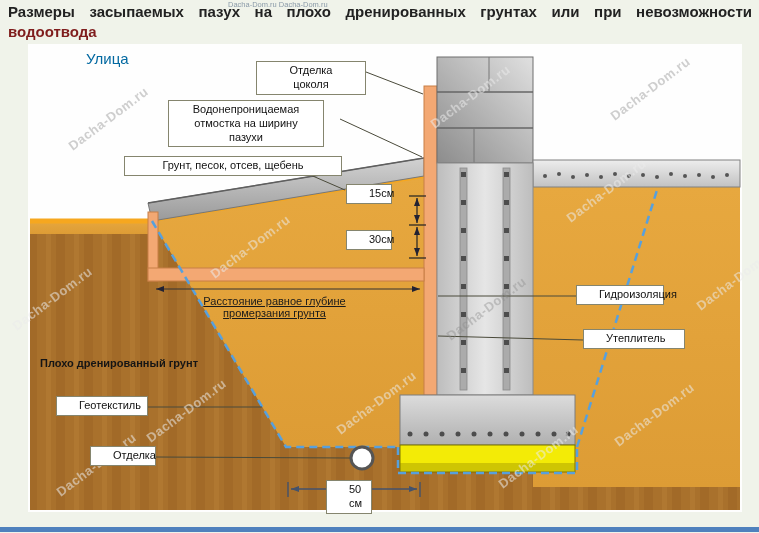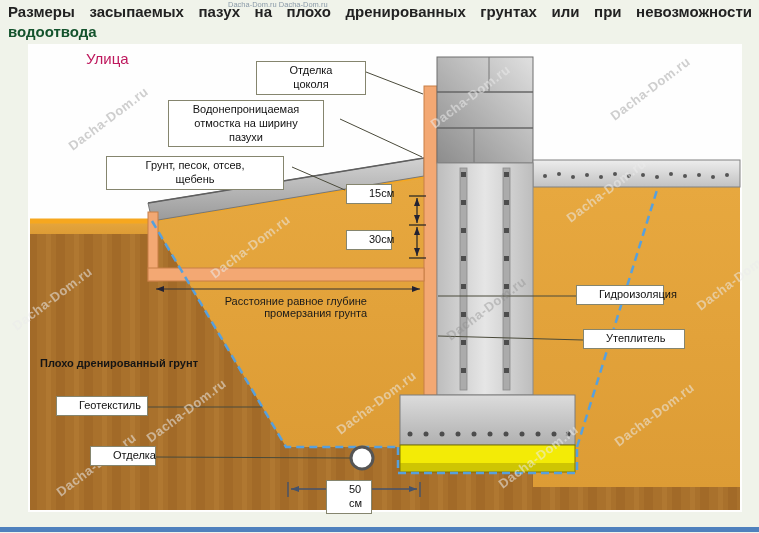--- a/index.html
+++ b/index.html
@@ -9,23 +9,23 @@
   .wm-layer{position:absolute;left:0;top:0;width:759px;height:533px;z-index:2;pointer-events:none;}
   .wm{position:absolute;font-size:13px;letter-spacing:.6px;white-space:nowrap;
       transform:rotate(-37deg);transform-origin:left center;font-weight:bold;}
   .wm-light{color:rgba(235,235,235,.55);}
   .wm-dark{color:rgba(140,140,140,.42);}
   .labels{position:absolute;left:0;top:0;width:759px;height:533px;z-index:3;}
   .lbl{position:absolute;background:#fff;border:1px solid #85856e;font-size:11px;line-height:1.25;
        padding:2px 22px;text-align:center;color:#111;box-sizing:border-box;}
   #title-line1{position:absolute;left:8px;top:3px;width:744px;font-size:15px;font-weight:bold;color:#222;
        text-align:justify;text-align-last:justify;}
-  #title-line2{position:absolute;left:8px;top:23px;font-size:15px;font-weight:bold;color:#14532d;}
-  #street-label{position:absolute;left:86px;top:50px;font-size:15px;color:#be185d;}
-  #freezing-label{position:absolute;left:182px;top:295px;width:185px;text-align:right;font-size:11px;color:#1a1a1a;}
+  #title-line2{position:absolute;left:8px;top:23px;font-size:15px;font-weight:bold;color:#7f1d1d;}
+  #street-label{position:absolute;left:86px;top:50px;font-size:15px;color:#0369a1;}
+  #freezing-label{position:absolute;left:182px;top:295px;width:185px;text-align:center;font-size:11px;color:#1a1a1a;text-decoration:underline;}
   #poor-soil-label{position:absolute;left:40px;top:357px;font-size:11px;font-weight:bold;color:#151515;}
   #top-watermark{position:absolute;left:228px;top:0px;font-size:7.5px;color:#8a9aa8;}
   #footer-bar{position:absolute;left:0;top:527px;width:759px;height:5px;background:#4f81bd;z-index:4;}
 </style>
 </head>
 <body>
 
 <div id="stage">
 
   <svg id="diagram-svg" width="759" height="533" viewBox="0 0 759 533">
@@ -220,21 +220,21 @@
   </div>
 
   <div class="labels">
     <div id="top-watermark">Dacha-Dom.ru Dacha-Dom.ru</div>
     <div id="title-line1">Размеры засыпаемых пазух на плохо дренированных грунтах или при невозможности</div>
     <div id="title-line2">водоотвода</div>
     <div id="street-label">Улица</div>
 
     <div class="lbl" style="left:256px;top:61px;width:110px">Отделка цоколя</div>
     <div class="lbl" style="left:168px;top:100px;width:156px">Водонепроницаемая отмостка на ширину пазухи</div>
-    <div class="lbl" style="left:106px;top:156px;width:178px">Грунт, песок, отсев, щебень</div>
+    <div class="lbl" style="left:124px;top:156px;width:218px">Грунт, песок, отсев, щебень</div>
     <div class="lbl" style="left:346px;top:184px;width:40px">15см</div>
     <div class="lbl" style="left:346px;top:230px;width:40px">30см</div>
     <div class="lbl" style="left:576px;top:285px;width:88px">Гидроизоляция</div>
     <div class="lbl" style="left:583px;top:329px;width:102px">Утеплитель</div>
     <div class="lbl" style="left:56px;top:396px;width:92px">Геотекстиль</div>
     <div class="lbl" style="left:90px;top:446px;width:66px">Отделка</div>
     <div class="lbl" style="left:326px;top:480px;width:30px">50 см</div>
 
     <div id="freezing-label">Расстояние равное глубине промерзания грунта</div>
     <div id="poor-soil-label">Плохо дренированный грунт</div>

